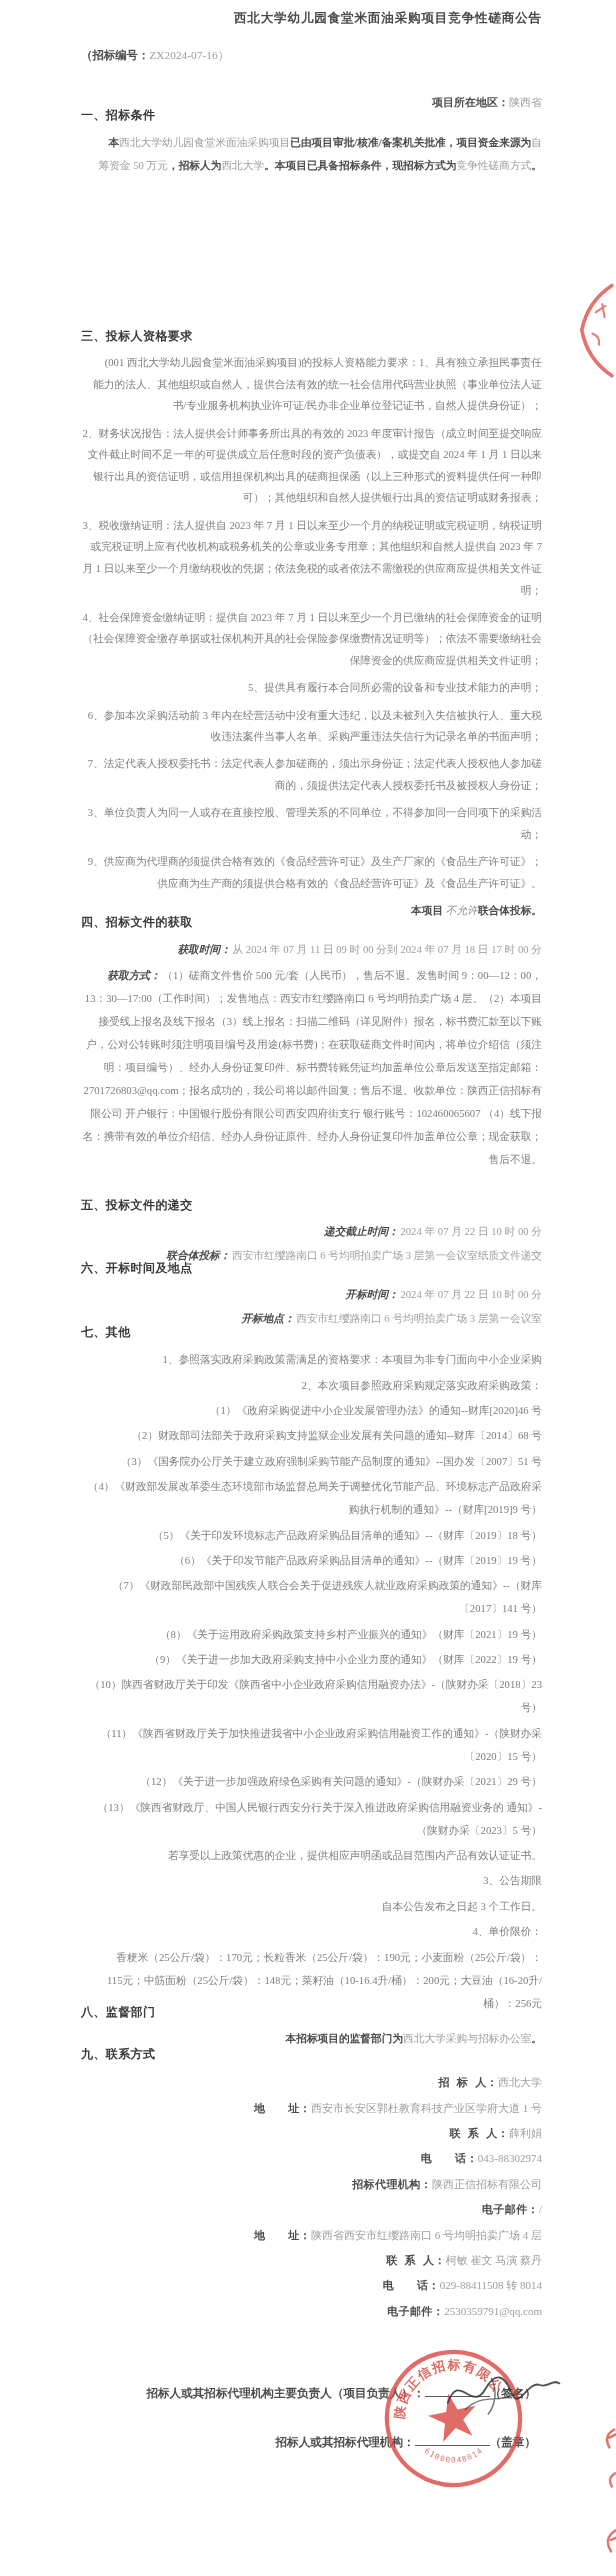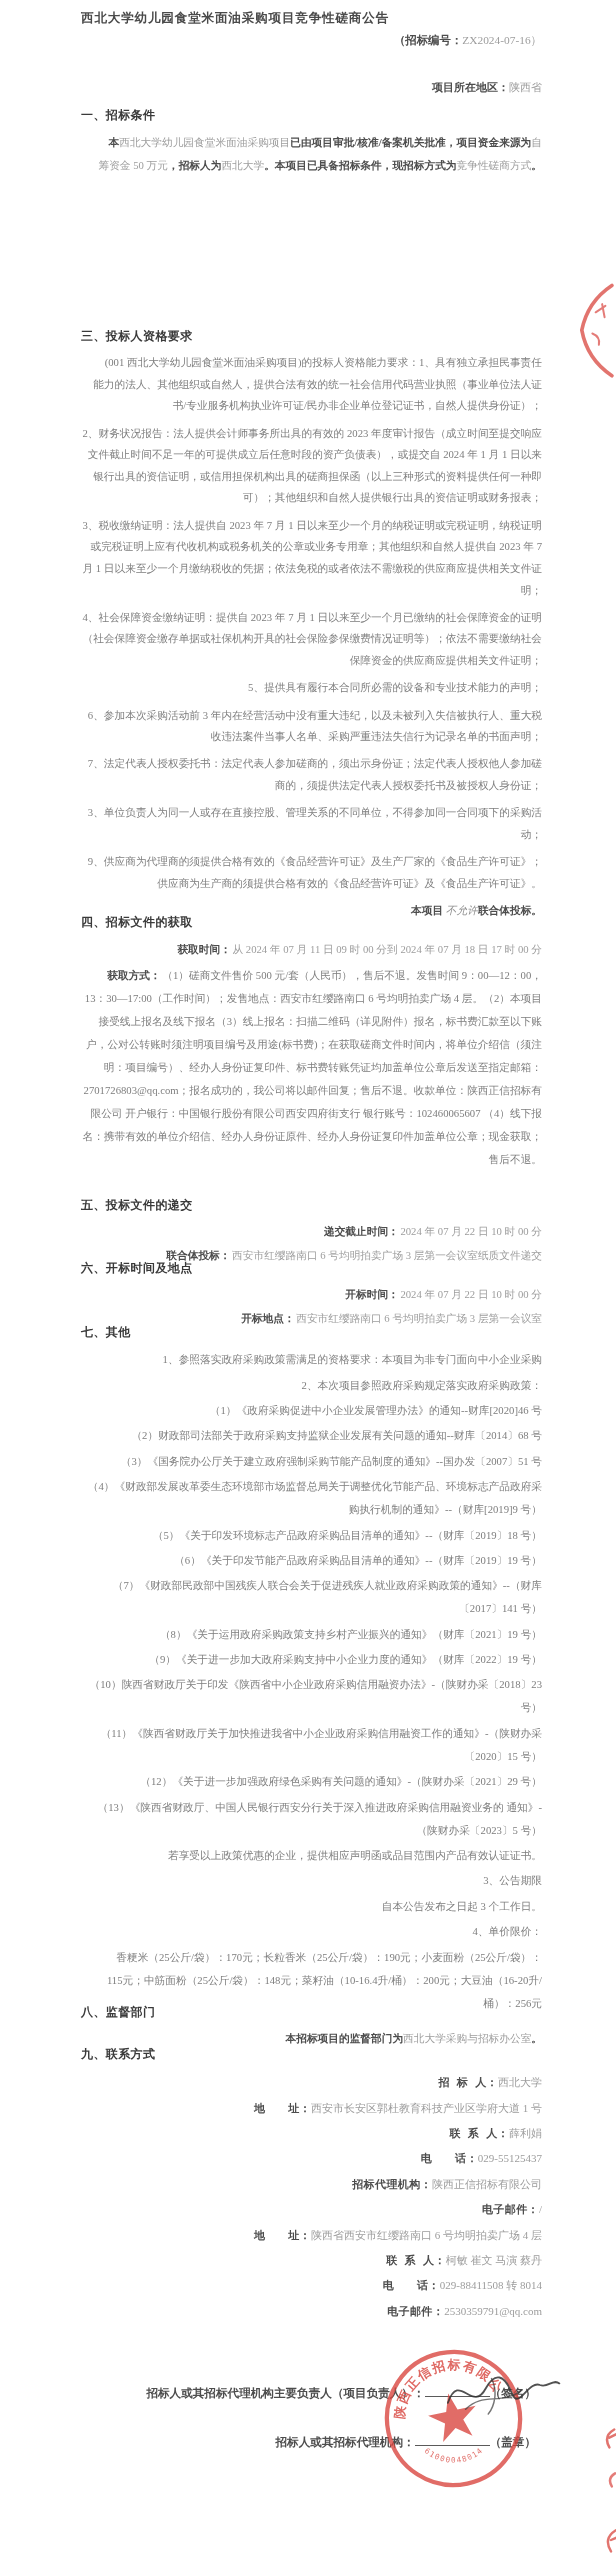--- a/index.html
+++ b/index.html
@@ -1,33 +1,33 @@
 <!DOCTYPE html>
 <html style="font-size:13px"><head>
 <meta charset="utf-8">
 <style>
   html,body{margin:0;padding:0;background:#ffffff;}
   .page{
     position:relative;width:617px;height:2576px;background:#ffffff;overflow:hidden;
     font-family:"Liberation Serif","DejaVu Serif",serif;
   }
   .sec{position:absolute;left:0;width:617px;padding:0 75px 0 81px;box-sizing:border-box;}
-  .title{font-size:12.6px;font-weight:bold;color:#4a4a4a;text-align:left;margin-top:9.8px;letter-spacing:0.8px;}
-  .subtitle{text-align:right;margin-top:6px;font-size:11.4px;}
+  .title{font-size:12.6px;font-weight:bold;color:#4a4a4a;text-align:right;margin-top:9.8px;letter-spacing:0.8px;}
+  .subtitle{text-align:left;margin-top:21px;font-size:11.4px;}
   .locline{margin-top:28px;font-size:11px;}
   h2{font-size:12px;font-weight:bold;color:#3a3a3a;margin:0 0 5.7px 0;line-height:19.5px;letter-spacing:0.4px;}
   p{margin:0 0 2.4px 0;font-size:10.7px;line-height:23px;color:#7e7e7e;text-align:right;}
   .ind{text-indent:2em;}
   .b{color:#4d4d4d;font-weight:bold;}
   .l{color:#9d9d9d;}
   .i{font-style:italic;color:#8f8f8f;}
   .s3 p{line-height:21.6px;margin-bottom:5.7px;}
   .s7 p{line-height:23px;margin-bottom:2.4px;}
   .s7 .pol{text-indent:.5em;}
-  .kv .b{margin-right:1.6px;}
+  .kv .b{margin-right:1.6px;font-style:italic;}
   .contact p{line-height:24.4px;margin:0;padding-left:18px;font-size:11px;}
   .contact .b{letter-spacing:0.4px;font-family:Liberation Mono, monospace;}
   .footer{position:absolute;left:81px;top:2383px;width:455px;}
   .footer p{font-size:11.6px;color:#4d4d4d;font-weight:bold;line-height:21px;}
   .sigline{display:inline-block;width:65px;border-bottom:1.1px solid #5a5a5a;height:11.4px;}
   .fline2{margin-top:28px;margin-left:138px;}
   .stamp{position:absolute;left:381px;top:2346px;width:145px;height:145px;transform:rotate(-12deg);opacity:.88;z-index:3;}
   .sig{position:absolute;left:441px;top:2364px;width:122px;height:63px;z-index:4;}
   .pstamp-tr{position:absolute;left:571px;top:283px;width:46px;height:96px;z-index:2;}
   .pstamp-br{position:absolute;left:598px;top:2426px;width:18.7px;height:137px;z-index:2;}
@@ -124,21 +124,21 @@
   <div class="sec" style="top:2003px">
     <h2>八、监督部门</h2>
     <p class="ind" style="line-height:20.3px"><span class="b">本招标项目的监督部门为</span><span class="l">西北大学采购与招标办公室</span><span class="b">。</span></p>
   </div>
 
   <div class="sec contact" style="top:2045px">
     <h2>九、联系方式</h2>
     <p><span class="b">招 标 人：</span><span class="l">西北大学</span></p>
     <p><span class="b">地　　址：</span><span class="l">西安市长安区郭杜教育科技产业区学府大道 1 号</span></p>
     <p><span class="b">联 系 人：</span><span class="l">薛利娟</span></p>
-    <p><span class="b">电　　话：</span><span class="l">029-55125437</span></p>
+    <p><span class="b">电　　话：</span><span class="l">043-88302974</span></p>
     <p><span class="b">招标代理机构：</span><span class="l">陕西正信招标有限公司</span></p>
     <p><span class="b">电子邮件：</span><span class="l">/</span></p>
     <p><span class="b">地　　址：</span><span class="l">陕西省西安市红缨路南口 6 号均明拍卖广场 4 层</span></p>
     <p><span class="b">联 系 人：</span><span class="l">柯敏 崔文 马演 蔡丹</span></p>
     <p><span class="b">电　　话：</span><span class="l">029-88411508 转 8014</span></p>
     <p><span class="b">电子邮件：</span><span class="l">2530359791@qq.com</span></p>
   </div>
 
   <div class="footer">
     <p>

